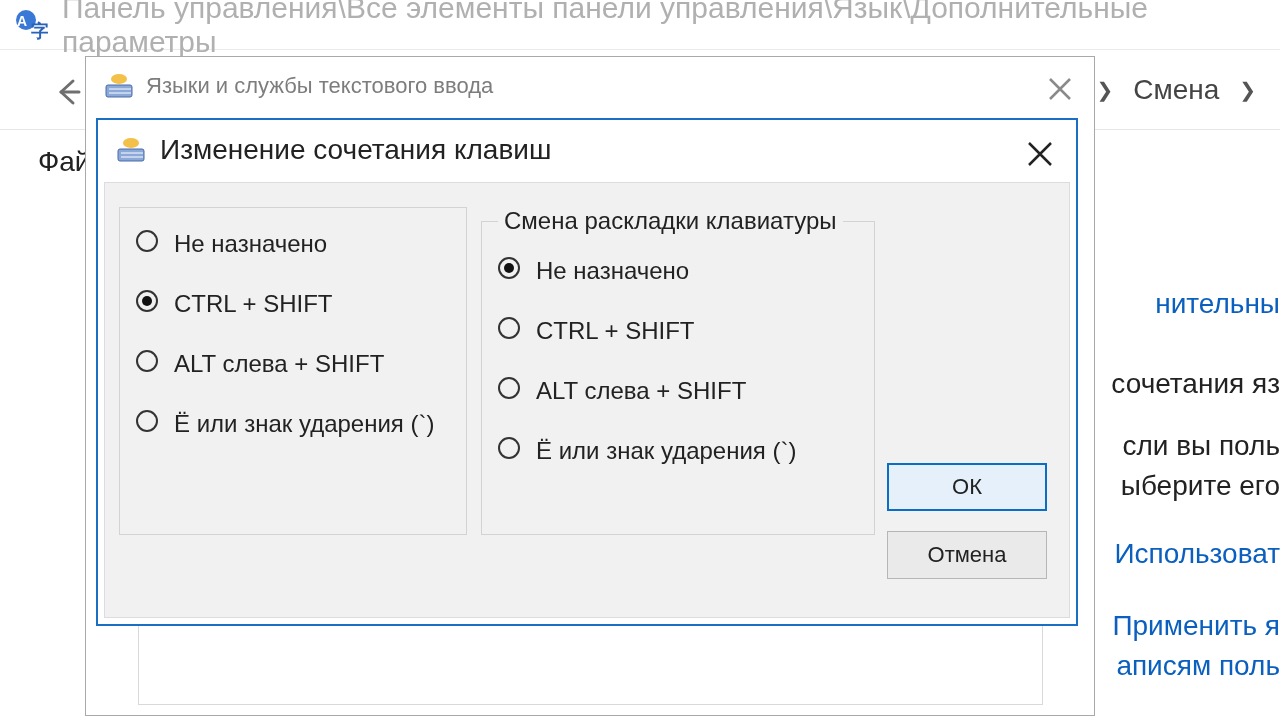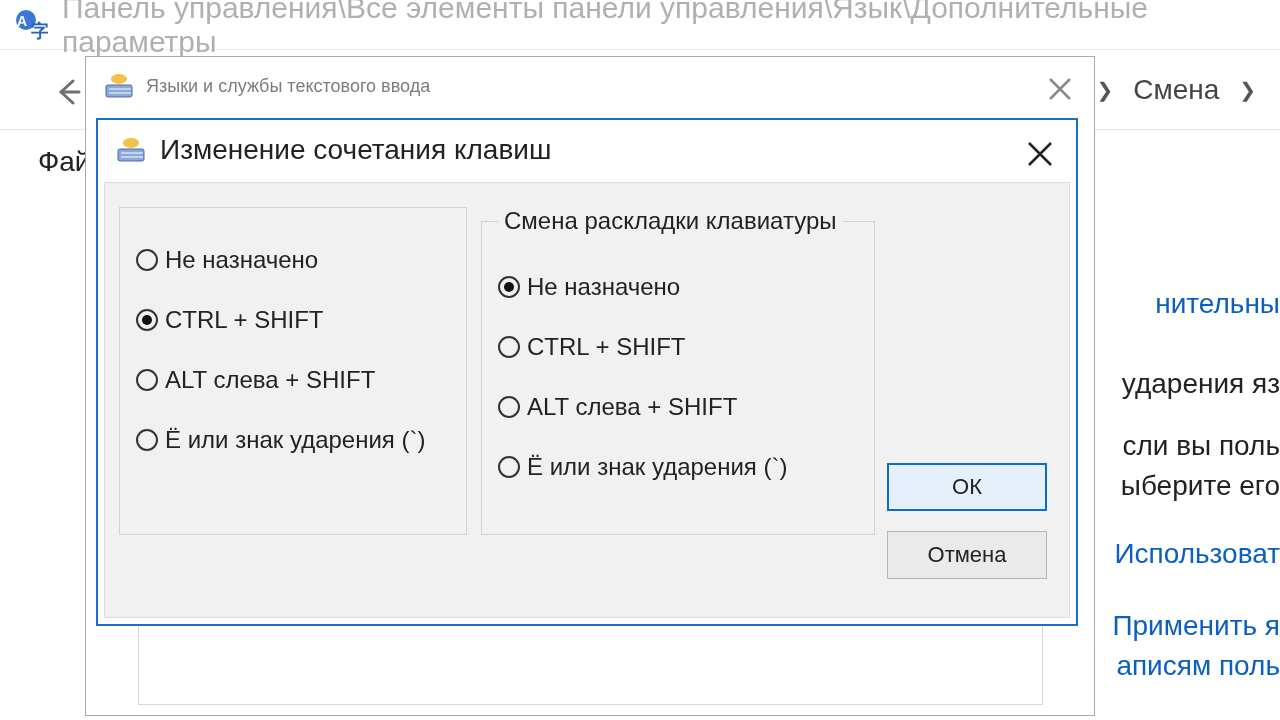--- a/index.html
+++ b/index.html
@@ -46,21 +46,21 @@
   .rh.blue { color:#0a5fbf; }
   .rh.black { color:#222; }
 
   
   .dlg1 {
     position: absolute; left: 85px; top: 56px; width: 1010px; height: 660px;
     background: #fff; border: 1px solid #a9a9a9;
   }
   .dlg1-title {
     height: 58px; display:flex; align-items:center; gap:12px; padding:0 18px;
-    font-size: 18px; color:#7d7d7d;
+    font-size: 22px; color:#7d7d7d;
   }
   .dlg1-close {
     position:absolute; right:14px; top:12px; width:40px; height:40px;
     display:flex; align-items:center; justify-content:center;
     font-size:28px; color:#8a8a8a; cursor:pointer;
   }
   .kbd-icon { width:30px; height:26px; }
 
   
   .dlg1-body {
@@ -92,21 +92,21 @@
     position:absolute; border:1px solid #d3d3d3; background:transparent;
     padding:22px 16px 10px 16px;
   }
   fieldset.grp legend {
     font-size:24px; color:#222; padding:0 6px; background:#f1f1f1;
   }
   .grp1 { left:14px; top:24px; width:348px; height:328px; }
   .grp2 { left:376px; top:24px; width:394px; height:328px; }
 
   .radio-row {
-    display:flex; align-items:center; gap:7px; height:60px;
+    display:flex; align-items:flex-start; gap:16px; height:60px;
     font-size:24px; color:#222; cursor:default;
   }
   .radio {
     width:22px; height:22px; border:2px solid #333; border-radius:50%;
     display:inline-flex; align-items:center; justify-content:center; flex:0 0 auto;
   }
   .radio.checked::after {
     content:""; width:10px; height:10px; background:#111; border-radius:50%;
   }
 
@@ -146,21 +146,21 @@
     <span class="bc-item">я</span>
     <span class="bc-sep">❯</span>
     <span class="bc-item">Смена</span>
     <span class="bc-sep">❯</span>
   </div>
 </div>
 
 <div class="bigword-bar">Фай</div>
 
 <div class="rh blue" style="top:288px">нительны</div>
-<div class="rh black" style="top:368px">ударения яз</div>
+<div class="rh black" style="top:368px">сочетания яз</div>
 <div class="rh black" style="top:430px">сли вы поль</div>
 <div class="rh black" style="top:470px">ыберите его</div>
 <div class="rh blue" style="top:538px">Использоват</div>
 <div class="rh blue" style="top:610px">Применить я</div>
 <div class="rh blue" style="top:650px">аписям поль</div>
 
 <div class="dlg1">
   <div class="dlg1-title">
     <span class="kbd-icon">
       <svg viewBox="0 0 30 26">

